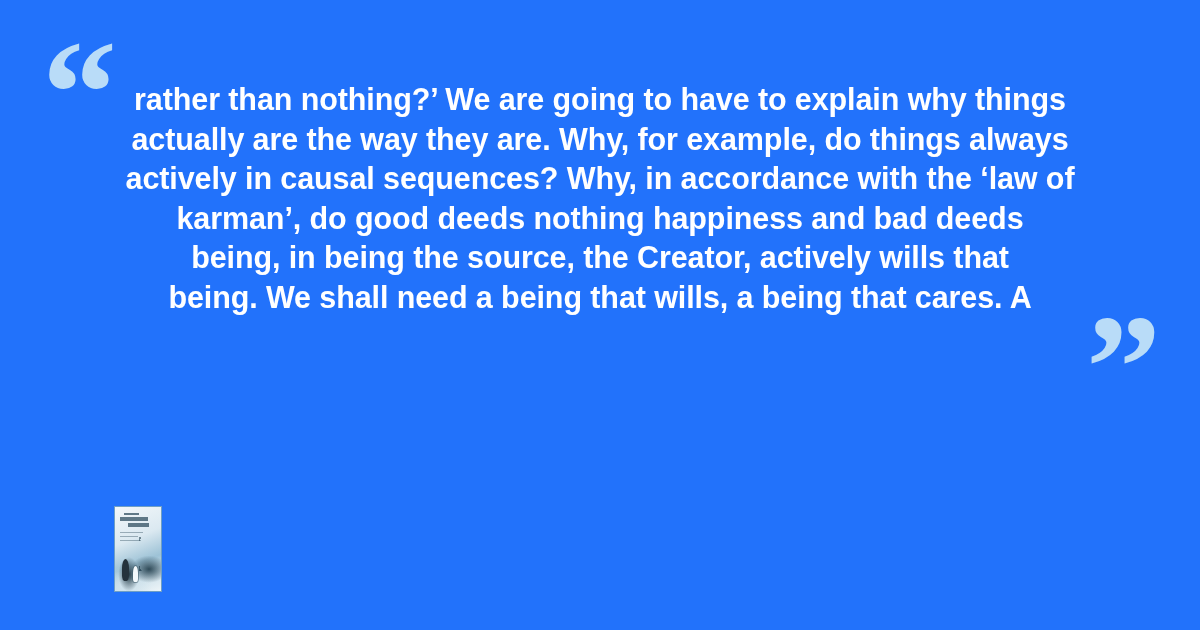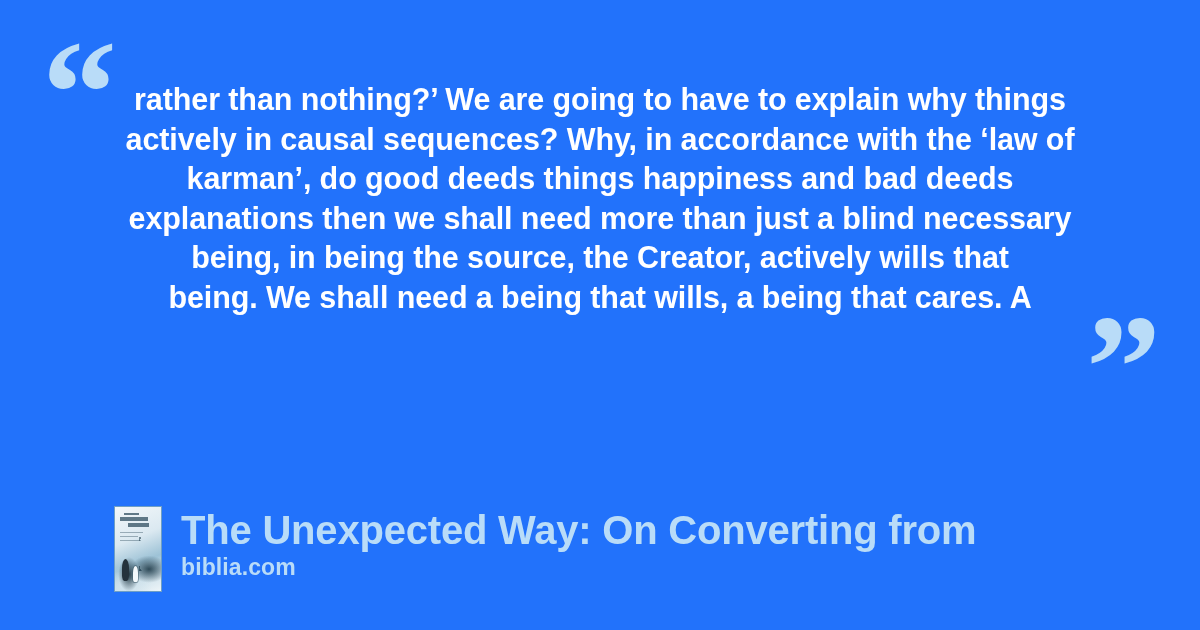--- a/index.html
+++ b/index.html
@@ -169,23 +169,23 @@
 </style>
 </head>
 <body>
 
 <div id="quote-card">
 
   <span id="quote-mark-open" class="quote-mark">“</span>
 
   <div id="quote-text-block">
     <span class="quote-line">rather than nothing?’ We are going to have to explain why things</span>
+    <span class="quote-line">actually are the way they are. Why, for example, do things always</span>
     <span class="quote-line">actively in causal sequences? Why, in accordance with the ‘law of</span>
-    <span class="quote-line">karman’, do good deeds things happiness and bad deeds</span>
-    <span class="quote-line">explanations then we shall need more than just a blind necessary</span>
+    <span class="quote-line">karman’, do good deeds nothing happiness and bad deeds</span>
     <span class="quote-line">being, in being the source, the Creator, actively wills that</span>
     <span class="quote-line">being. We shall need a being that wills, a being that cares. A</span>
   </div>
 
   <span id="quote-mark-close" class="quote-mark">”</span>
 
   <div id="attribution">
 
     <div id="book-cover-thumbnail">
       <div class="cover-art"></div>
@@ -195,20 +195,16 @@
       <div class="cover-title-lines">
         <i></i>
           <i></i>
           <i></i>
           <i></i>
           <i></i>
           <i></i>
       </div>
     </div>
 
-    <div id="attribution-text">
-      <div id="book-title">The Unexpected Way: On Converting from</div>
-      <div id="source-site">biblia.com</div>
-    </div>
 
   </div>
 
 </div>
 
 </body></html>

